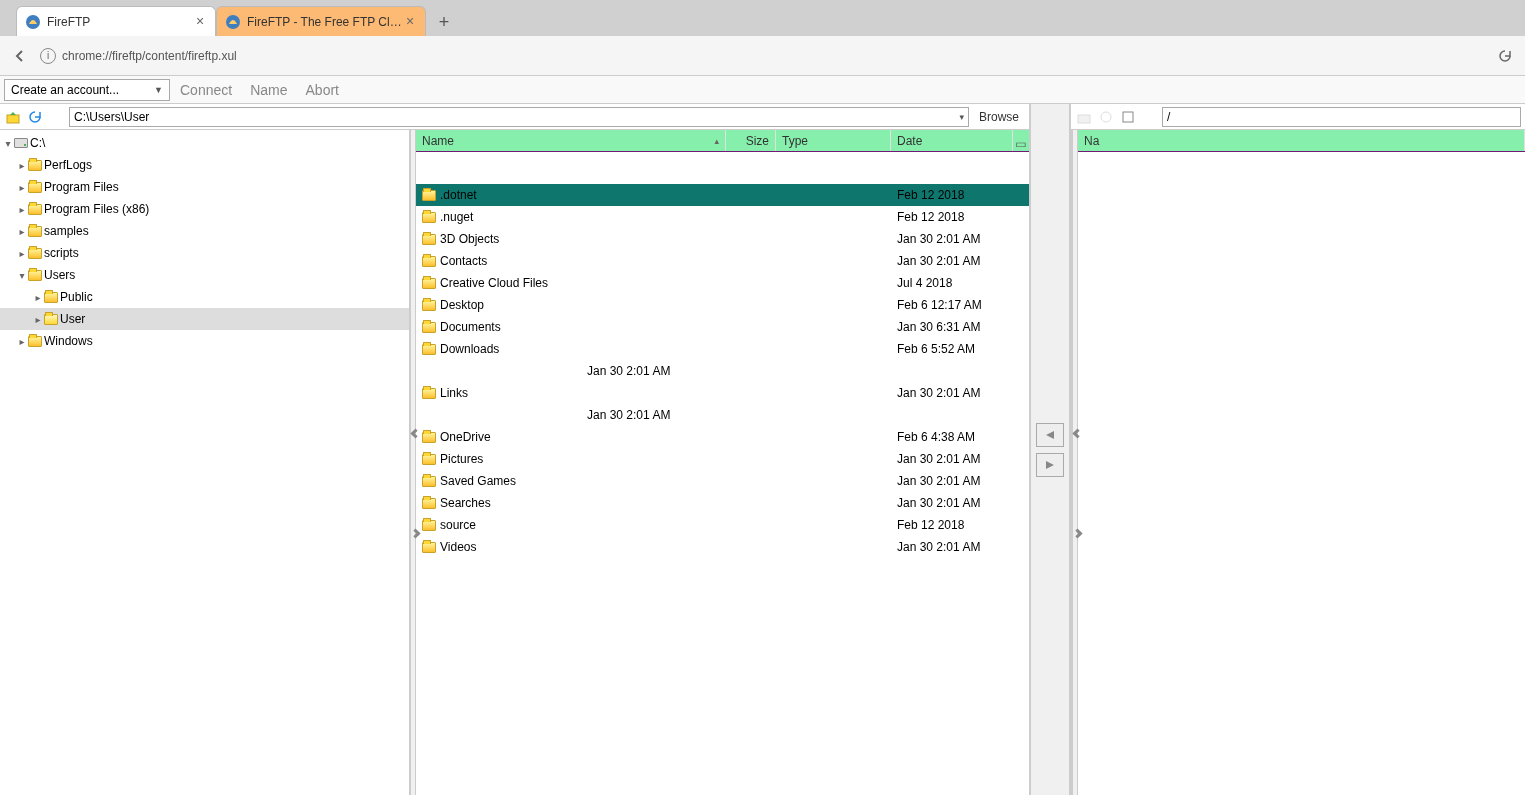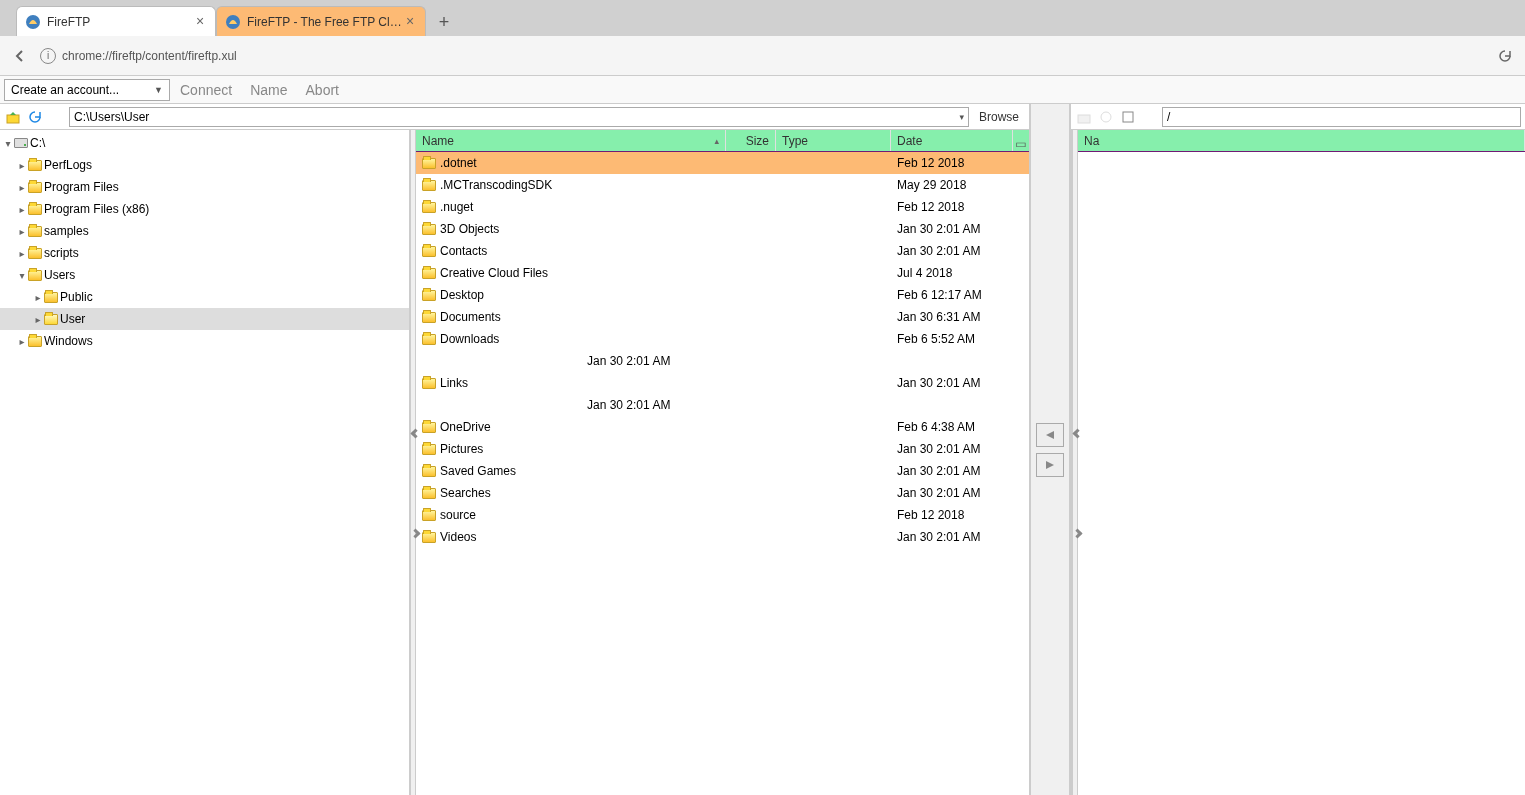--- a/index.html
+++ b/index.html
@@ -47,21 +47,21 @@
 .col { padding:0 6px; color:#333; border-right:1px solid #e0e0e0; height:100%; display:flex; align-items:center; }
 .col.name { flex: 0 0 310px; justify-content:space-between; }
 .col.size { flex: 0 0 50px; justify-content:flex-end; }
 .col.type { flex: 0 0 115px; margin-top: 28px; }
 .col.date { flex: 1; }
 .col .sort { font-size:9px; color:#666; }
 .columns .menu { width:16px; text-align:center; color:#555; }
 
 .rows { flex:1; overflow:auto; }
 .row { height:22px; display:flex; align-items:center; cursor:pointer; }
-.row.selected { background:#fdba74; }
+.row.selected { background:#0f766e;margin-top:32px; }
 .row .cell { padding:0 6px; display:flex; align-items:center; height:100%; }
 .row .cell.name { flex:0 0 310px; gap:4px; }
 .row .cell.size { flex:0 0 50px; justify-content:flex-end; }
 .row .cell.type { flex:0 0 115px; }
 .row .cell.date { flex:1; }
 
 .middle-controls { width:40px; display:flex; flex-direction:column; justify-content:center; align-items:center; gap:6px; background:#f0f0f0; border-left:1px solid #ccc; border-right:1px solid #ccc; }
 .arrowbtn { width:28px; height:24px; border:1px solid #aaa; background:#eee; display:flex; align-items:center; justify-content:center; color:#666; }
 
 .splitter-handle { width:6px; background:#f0f0f0; border-left:1px solid #ccc; border-right:1px solid #ccc; cursor:col-resize; position:relative; }
@@ -228,29 +228,20 @@
         </div>
         <div class="rows" id="local-rows">
             <div class="row selected">
               <div class="cell name">
                 <span class="folder-icon"></span>
                 <span>.dotnet</span>
               </div>
               <div class="cell size"></div>
               <div class="cell type"></div>
               <div class="cell date">Feb 12 2018</div>
-            </div>
-            <div class="row">
-              <div class="cell name">
-                <span class="folder-icon"></span>
-                <span>.MCTranscodingSDK</span>
-              </div>
-              <div class="cell size"></div>
-              <div class="cell type"></div>
-              <div class="cell date">May 29 2018</div>
             </div>
             <div class="row">
               <div class="cell name">
                 <span class="folder-icon"></span>
                 <span>.nuget</span>
               </div>
               <div class="cell size"></div>
               <div class="cell type"></div>
               <div class="cell date">Feb 12 2018</div>
             </div>

